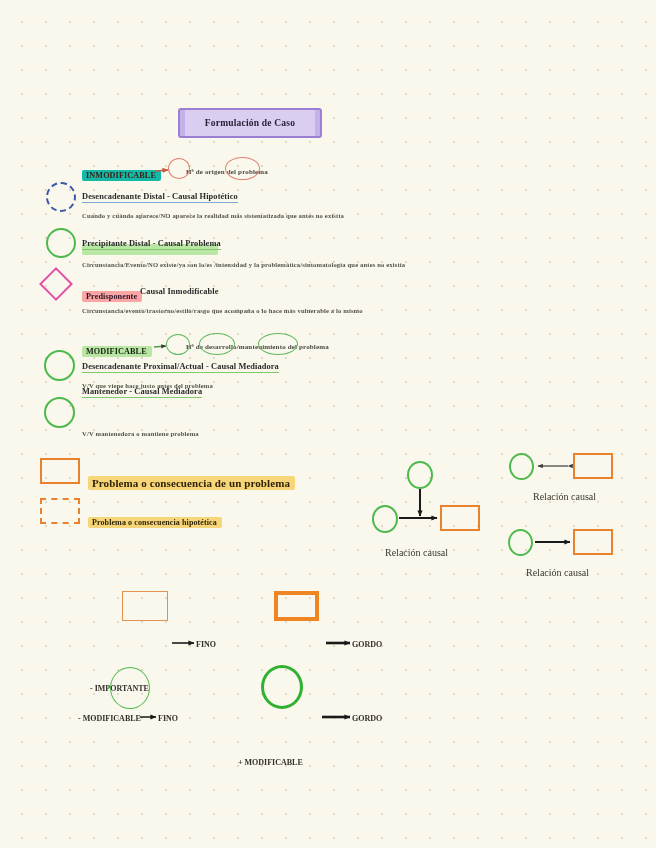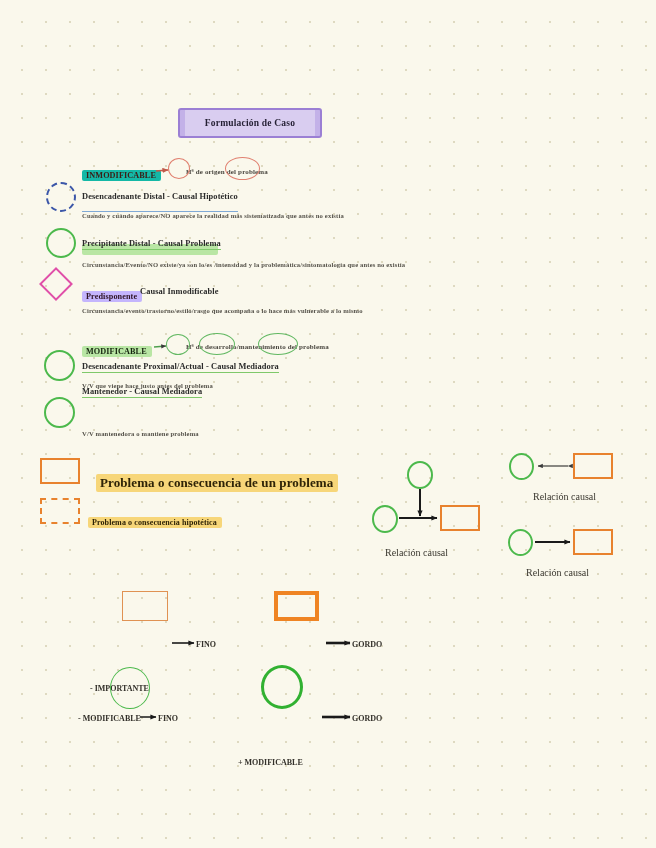--- a/index.html
+++ b/index.html
@@ -54,29 +54,29 @@
   .hl {
     display: inline-block;
     padding: 1px 5px 1px 4px;
     border-radius: 2px;
     font-weight: bold;
     font-size: 8.2px;
     letter-spacing: .1px;
   }
   .hl-red    { background: #14b8a6; color: #3b2018; }
   .hl-green  { background: #b9e6a4; color: #16240f; }
-  .hl-pink   { background: #c4b5fd; color: #2e1324; }
+  .hl-pink   { background: #fca5a5; color: #2e1324; }
   .hl-yellow { background: #f7d679; color: #2e2307; }
 
   .heading {
     font-size: 8.4px;
     font-weight: bold;
     letter-spacing: .1px;
   }
-  .u-blue  { border-bottom: 1.6px solid #7fa9d6; padding-bottom: 10px; }
+  .u-blue  { border-bottom: 1.6px solid #7fa9d6; padding-bottom: 1px; }
   .u-green { border-bottom: 1.6px solid #7fc96a; padding-bottom: 1px; }
 
   .body-text {
     font-size: 6.6px;
     color: #55524a;
     letter-spacing: .15px;
     font-weight: bold;
   }
 
   .legend-text {
@@ -188,21 +188,21 @@
   <div class="circ circ-green" style="left:44px; top:350px; width:31px; height:31px;"></div>
   <div class="abs heading u-green" style="left:82px; top:362px;">Desencadenante Proximal/Actual - Causal Mediadora</div>
   <div class="abs body-text" style="left:82px; top:382px;">V/V que viene hace justo antes del problema</div>
 
   <div class="circ circ-green" style="left:44px; top:397px; width:31px; height:31px;"></div>
   <div class="abs heading u-green" style="left:82px; top:387px;text-align:right;">Mantenedor - Causal Mediadora</div>
   <div class="abs body-text" style="left:82px; top:430px;">V/V mantenedora o mantiene problema</div>
 
   <div class="rect rect-orange" style="left:40px; top:458px; width:40px; height:26px;"></div>
   <div class="abs" style="left:88px; top:473px;">
-    <span class="hl hl-yellow" style="font-size:13px;margin-left:8px;">Problema o consecuencia de un problema</span>
+    <span class="hl hl-yellow" style="font-size:11px;">Problema o consecuencia de un problema</span>
   </div>
 
   <div class="rect rect-orange-dash" style="left:40px; top:498px; width:40px; height:26px;"></div>
   <div class="abs" style="left:88px; top:511px;">
     <span class="hl hl-yellow" style="font-size:8px;">Problema o consecuencia hipotética</span>
   </div>
 
   <div class="circ circ-green" style="left:407px; top:461px; width:26px; height:28px;"></div>
   <div class="circ circ-green" style="left:372px; top:505px; width:26px; height:28px;"></div>
   <div class="rect rect-orange" style="left:440px; top:505px; width:40px; height:26px;"></div>

